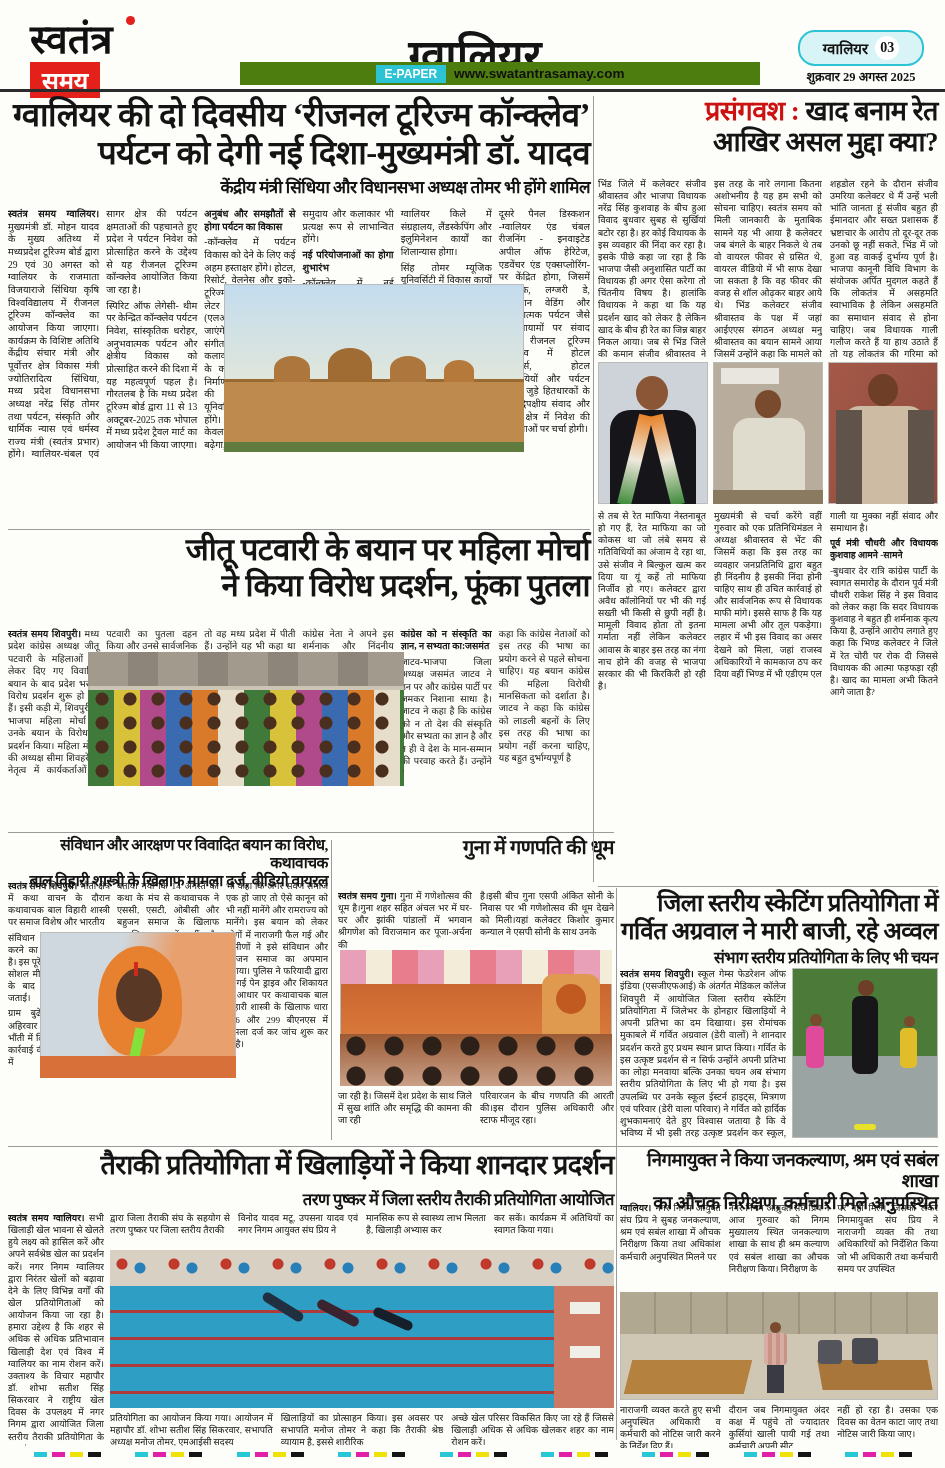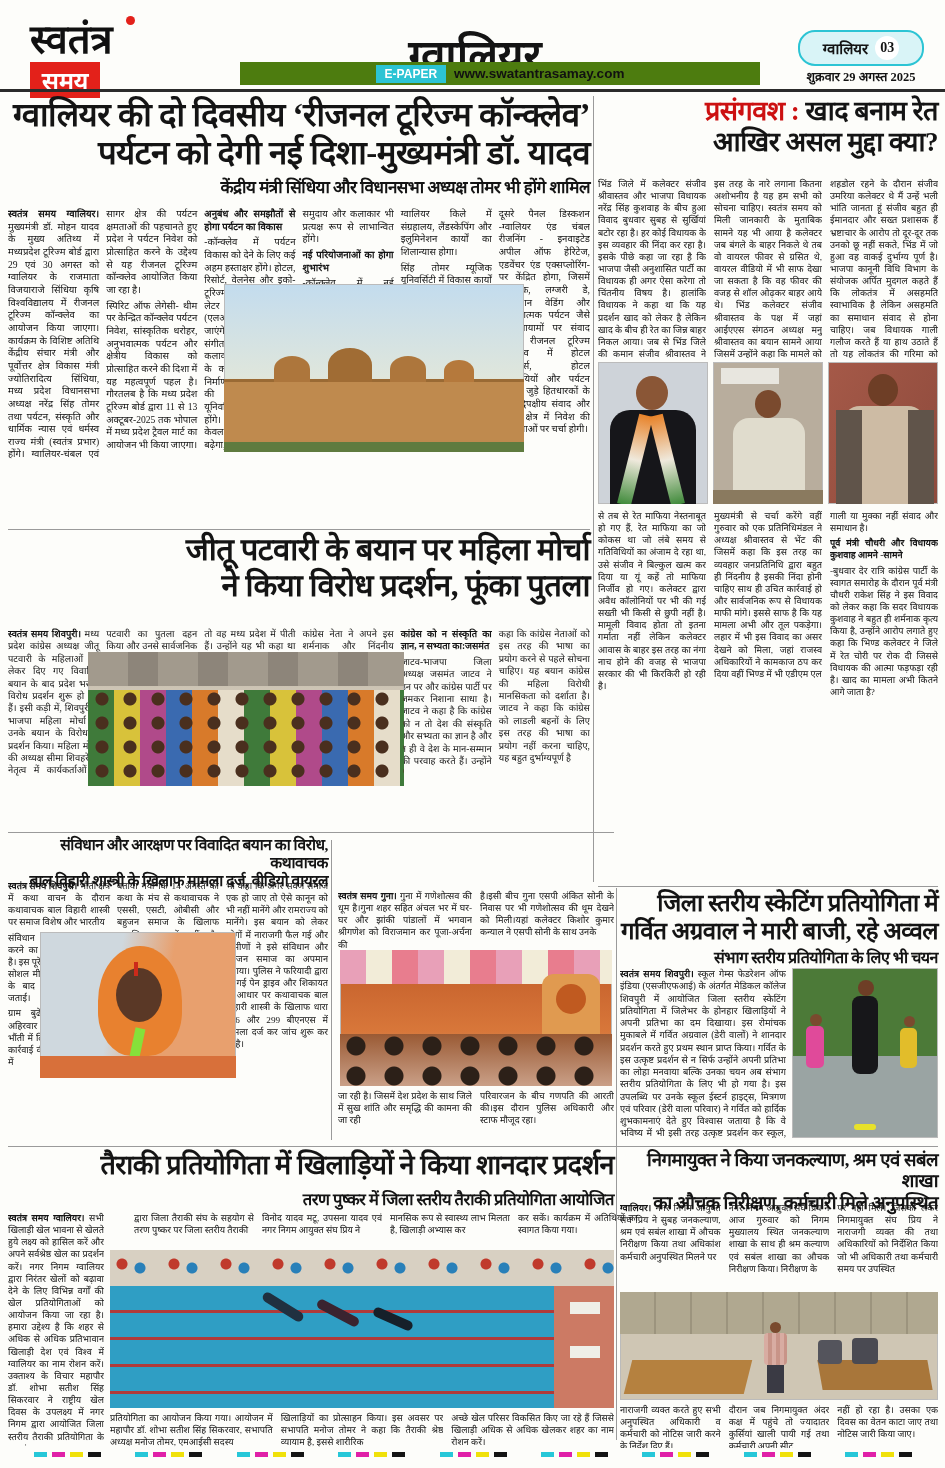--- a/index.html
+++ b/index.html
@@ -166,20 +166,21 @@
       <div class="abs" style="left:58px;top:14px;width:84px;height:110px;border-radius:50% 50% 40% 40%;background:#e8812f;"></div>
       <div class="abs" style="left:76px;top:36px;width:46px;height:54px;border-radius:50%;background:#5a3826;"></div>
       <div class="abs" style="left:94px;top:30px;width:4px;height:14px;background:#cc2a1a;"></div>
       <div class="abs" style="left:92px;top:96px;width:10px;height:34px;background:#86e03a;transform:rotate(12deg);"></div>
       <div class="abs" style="left:0;right:0;bottom:0;height:22px;background:#d8703a;"></div>
     </div>
   </div>
 
   <div class="abs" style="left:338px;top:836px;width:276px;height:306px;">
     <div class="hl" style="font-size:20px;">
+      <div>गुना में गणपति की धूम</div>
     </div>
     <div class="abs cols jtext" style="left:0;top:54px;width:276px;height:58px;font-size:9.2px;">
       <div><b class="dl">स्वतंत्र समय गुना।</b> <span>गुना में गणेशोत्सव की धूम है।गुना शहर सहित अंचल भर में घर-घर और झांकी पांडालों में भगवान श्रीगणेश को विराजमान कर पूजा-अर्चना की</span></div>
       <div>है।इसी बीच गुना एसपी अंकित सोनी के निवास पर भी गणेशोत्सव की धूम देखने को मिली।यहां कलेक्टर किशोर कुमार कन्याल ने एसपी सोनी के साथ उनके</div>
     </div>
 
     <div class="photo" style="left:2px;top:114px;width:272px;height:136px;background:linear-gradient(#c05a28,#d8773a 60%,#caa88a);">
       <div class="abs" style="left:0;right:0;top:0;height:34px;background:repeating-linear-gradient(90deg,#e8a0b8 0 26px,#f2ecd8 26px 52px,#e87d8e 52px 78px);"></div>
       <div class="abs" style="right:12px;top:24px;width:58px;height:74px;border-radius:12px;background:#e09a50;"></div>
       <div class="abs" style="right:26px;top:34px;width:30px;height:30px;border-radius:50%;background:#c05a20;"></div>
@@ -211,21 +212,21 @@
       <div class="abs" style="left:62px;bottom:8px;width:22px;height:6px;background:#e8e12a;border-radius:3px;"></div>
     </div>
   </div>
 
   <div class="abs" style="left:8px;top:1150px;width:606px;height:298px;">
     <div class="hl" style="font-size:27px;">तैराकी प्रतियोगिता में खिलाड़ियों ने किया शानदार प्रदर्शन</div>
     <div class="hl" style="font-size:16.5px;margin-top:9px;">तरण पुष्कर में जिला स्तरीय तैराकी प्रतियोगिता आयोजित</div>
     <div class="abs jtext" style="left:0;top:62px;width:96px;height:234px;font-size:9.2px;">
       <p><b class="dl">स्वतंत्र समय ग्वालियर।</b> <span>सभी खिलाड़ी खेल भावना से खेलते हुये लक्ष्य को हासिल करें और अपने सर्वश्रेष्ठ खेल का प्रदर्शन करें। नगर निगम ग्वालियर द्वारा निरंतर खेलों को बढ़ावा देने के लिए विभिन्न वर्गों की खेल प्रतियोगिताओं को आयोजन किया जा रहा है। हमारा उद्देश्य है कि शहर से अधिक से अधिक प्रतिभावान खिलाड़ी देश एवं विश्व में ग्वालियर का नाम रोशन करें। उक्ताश्य के विचार महापौर डॉ. शोभा सतीश सिंह सिकरवार ने राष्ट्रीय खेल दिवस के उपलक्ष्य में नगर निगम द्वारा आयोजित जिला स्तरीय तैराकी प्रतियोगिता के शुभारंभ अवसर पर व्यक्त किए। प्रतिवर्ष की भांति इस वर्ष भी राष्ट्रीय खेल दिवस के उपलक्ष्य में नगर निगम, ग्वालियर</span></p>
     </div>
-    <div class="abs cols jtext" style="left:102px;top:62px;width:504px;height:36px;font-size:9.2px;margin-left:24px;">
+    <div class="abs cols jtext" style="left:102px;top:62px;width:504px;height:36px;font-size:9.2px;">
       <div>द्वारा जिला तैराकी संघ के सहयोग से तरण पुष्कर पर जिला स्तरीय तैराकी</div>
       <div>विनोद यादव मटू, उपसना यादव एवं नगर निगम आयुक्त संघ प्रिय ने</div>
       <div>मानसिक रूप से स्वास्थ्य लाभ मिलता है, खिलाड़ी अभ्यास कर</div>
       <div>कर सकें। कार्यक्रम में अतिथियों का स्वागत किया गया।</div>
     </div>
 
     <div class="photo" style="left:102px;top:100px;width:504px;height:158px;background:#2f9ec4;">
       <div class="abs" style="left:0;right:0;top:0;height:36px;background:radial-gradient(circle at 12px 14px,#c0392b 5px,rgba(0,0,0,0) 6px),radial-gradient(circle at 30px 18px,#2980b9 5px,rgba(0,0,0,0) 6px),#d8d0c2;background-size:52px 36px,52px 36px;"></div>
       <div class="abs" style="left:0;right:60px;top:36px;bottom:0;background:repeating-linear-gradient(180deg,rgba(0,0,0,0) 0 24px,#b03a3a 24px 27px),#2f9ec4;"></div>
       <div class="abs" style="right:0;top:36px;width:60px;bottom:0;background:#cc7a64;"></div>

